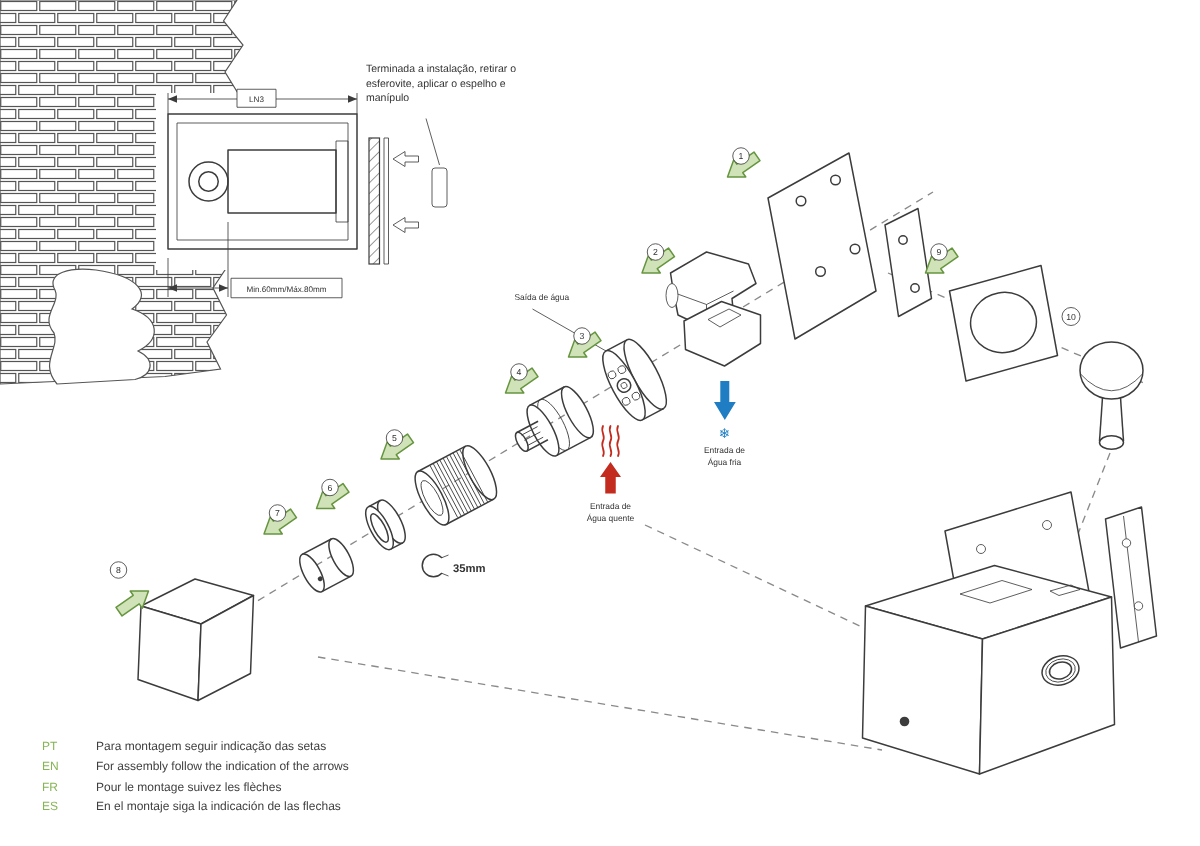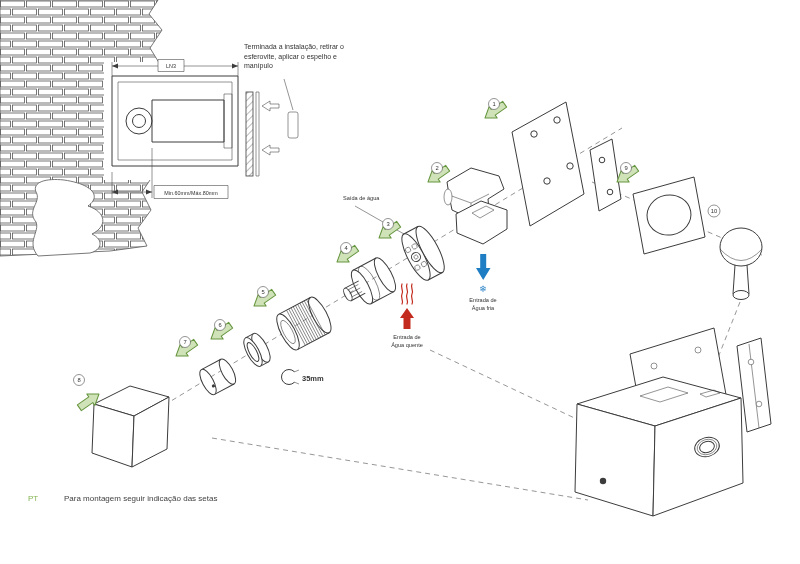--- a/index.html
+++ b/index.html
@@ -310,15 +310,24 @@
 <div class="note">
   <div>Terminada a instalação, retirar o</div>
   <div>esferovite, aplicar o espelho e</div>
   <div>manípulo</div>
 </div>
 
 <div class="legend">
   <div class="lrow">
     <span class="lcode">PT</span><span class="ltext">Para montagem seguir indicação das setas</span>
   </div>
+  <div class="lrow">
+    <span class="lcode">EN</span><span class="ltext">For assembly follow the indication of the arrows</span>
+  </div>
+  <div class="lrow">
+    <span class="lcode">FR</span><span class="ltext">Pour le montage suivez les flèches</span>
+  </div>
+  <div class="lrow">
+    <span class="lcode">ES</span><span class="ltext">En el montaje siga la indicación de las flechas</span>
+  </div>
 </div>
 
 </div>
 
 </body></html>

